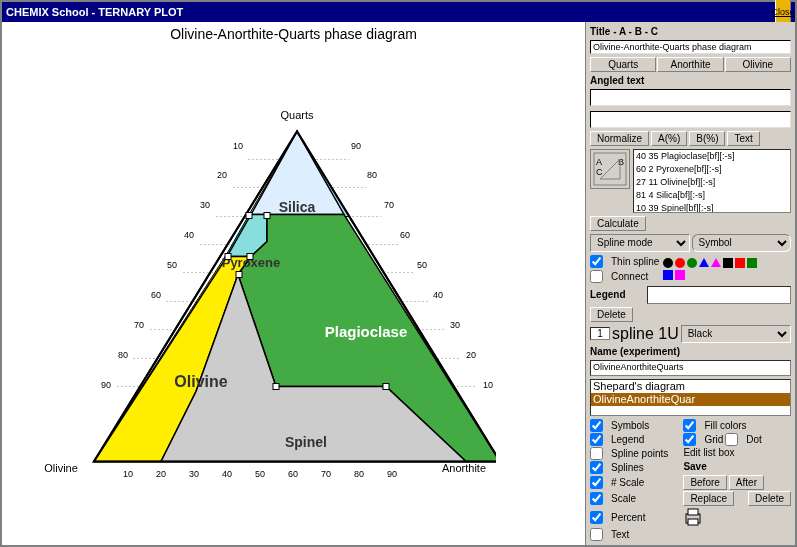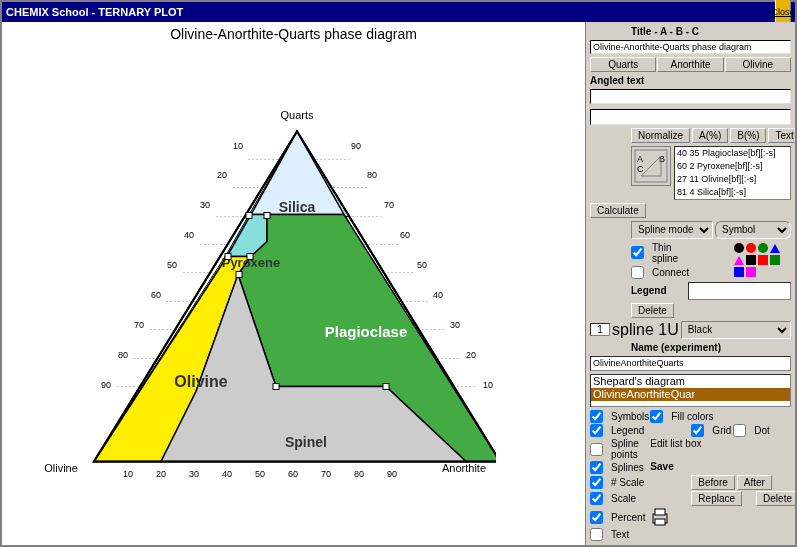--- a/index.html
+++ b/index.html
@@ -93,38 +93,38 @@
       border: 1px solid;
       border-top-color: #ffffff;
       border-left-color: #ffffff;
       border-bottom-color: #808080;
       border-right-color: #808080;
       padding: 1px 6px;
       font-size: 10px;
       cursor: pointer;
       white-space: nowrap;
     }
-    .row { display: flex; align-items: center; gap: 2px; margin-left: 41px; }
+    .row { display: flex; align-items: center; gap: 2px; }
     .col-3 { display: flex; flex-direction: column; gap: 2px; }
     .abc-buttons { display: flex; gap: 1px; }
     .abc-btn {
       background: #d4d0c8;
       border: 1px solid #808080;
       border-top-color: #ffffff;
       border-left-color: #ffffff;
       padding: 1px 4px;
       font-size: 10px;
       cursor: pointer;
       flex: 1;
     }
     .spline-list {
       background: white;
       border: 1px inset #808080;
       font-size: 9px;
-      height: 54px;
+      height: 64px;
       overflow-y: auto;
       width: 100%;
     }
     .spline-list-item { padding: 0 2px; line-height: 13px; }
     .dropdown {
       background: #d4d0c8;
       border: 1px solid;
       border-top-color: #808080;
       border-left-color: #808080;
       border-bottom-color: #ffffff;

